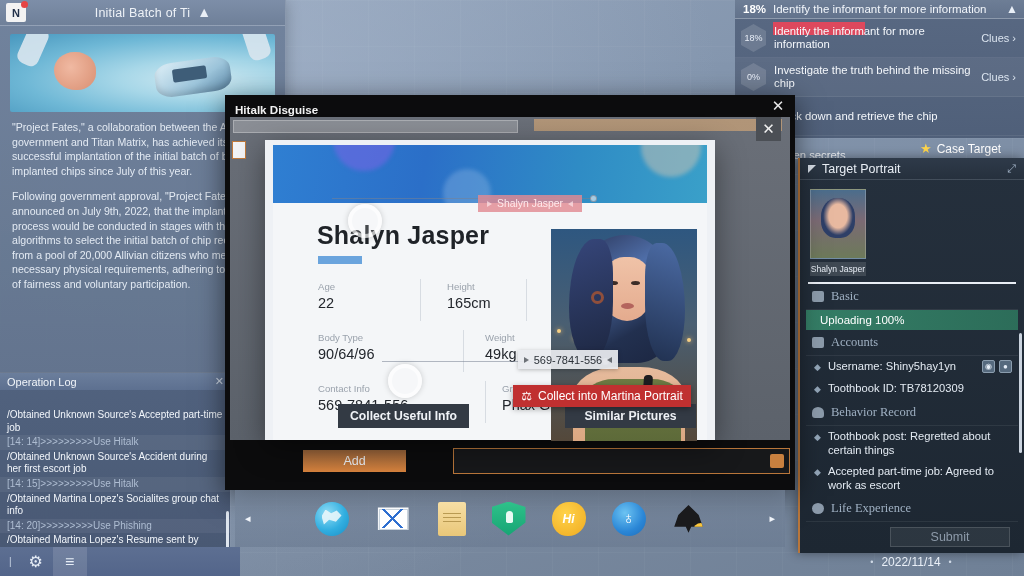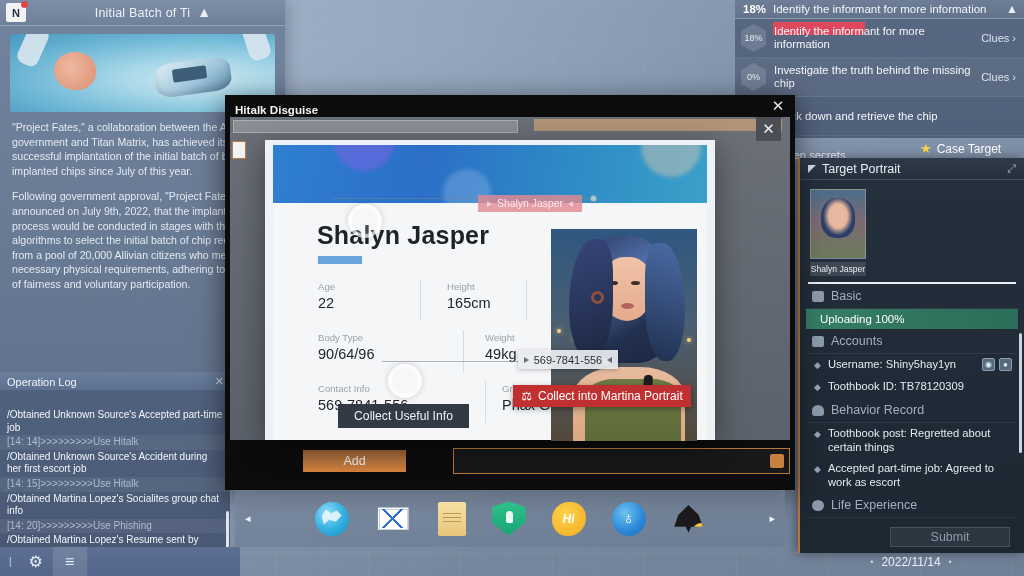--- a/index.html
+++ b/index.html
@@ -199,20 +199,21 @@
     color: #e7edf5; background: rgba(255,255,255,.13);
   }
   .tp-name.dim { color: #7f8b99; background: transparent; }
   .tp-divider { height: 2px; background: #e9eef5; margin: 6px 8px 0 8px; }
 
   .tp-sections { padding: 0 6px; }
   .sec-head {
     display: flex; align-items: center; gap: 7px; padding: 5px 6px;
     color: #9fb0c2; font-size: 12.5px;
     border-bottom: 1px solid rgba(255,255,255,.07);
+    font-family: Liberation Serif, serif;
   }
   .sec-icon {
     width: 12px; height: 11px; background: #8c9bab; border-radius: 2px; flex: 0 0 12px;
     display: inline-block;
   }
   .sec-icon.person { border-radius: 50% 50% 3px 3px; }
   .sec-icon.globe { border-radius: 50%; }
   .upload-row {
     background: linear-gradient(90deg, rgba(56,140,110,.85), rgba(46,120,95,.85));
     color: #ffffff; font-size: 11.5px; padding: 4px 6px 4px 14px;
@@ -404,21 +405,21 @@
     background: rgba(255,255,255,.55);
   }
   .sel-ring {
     position: absolute; border-radius: 50%; border: 4px solid rgba(255,255,255,.62);
     background: rgba(255,255,255,.18); box-shadow: 0 0 6px rgba(0,0,0,.18);
   }
 
   .card-actions { position: absolute; left: 0; right: 0; bottom: 12px; height: 24px; }
   .card-btn {
     position: absolute; height: 24px; background: #333a44; color: #f0f3f7;
-    font-size: 12.2px; display: flex; align-items: center; justify-content: center;
+    font-size: 12.2px; display: flex; align-items: center; justify-content: center; font-weight: bold;
   }
   .card-btn.left { left: 65px; width: 131px; }
   .card-btn.right { left: 292px; width: 131px; }
 
   
   .dock {
     position: absolute; left: 235px; top: 490px; width: 550px; height: 57px;
     background: linear-gradient(180deg, rgba(120,136,158,.55), rgba(104,120,143,.55));
     display: flex; align-items: center; justify-content: space-between; padding: 0 10px;
   }
@@ -731,20 +732,21 @@
         <div class="ph-body"></div>
         <div class="ph-top"></div>
         <div class="ph-hair-front"></div>
         <div class="ph-hair-front2"></div>
         <div class="ph-earring"></div>
         <div class="ph-strap"></div>
       </div>
 
       <div class="card-actions">
         <div class="card-btn left">Collect Useful Info</div>
+        <div class="card-btn right">Similar Pictures</div>
       </div>
 
     </div>
   </div>
 
   <div class="sel-bar" style="left:332px; top:198px; width:262px;"></div>
   <div class="sel-handle" style="left:590px; top:195px; width:7px; height:7px;"></div>
   <div class="sel-ring" style="left:348px; top:204px; width:34px; height:34px;"></div>
 
   <div class="sel-bar" style="left:382px; top:361px; width:224px;"></div>

